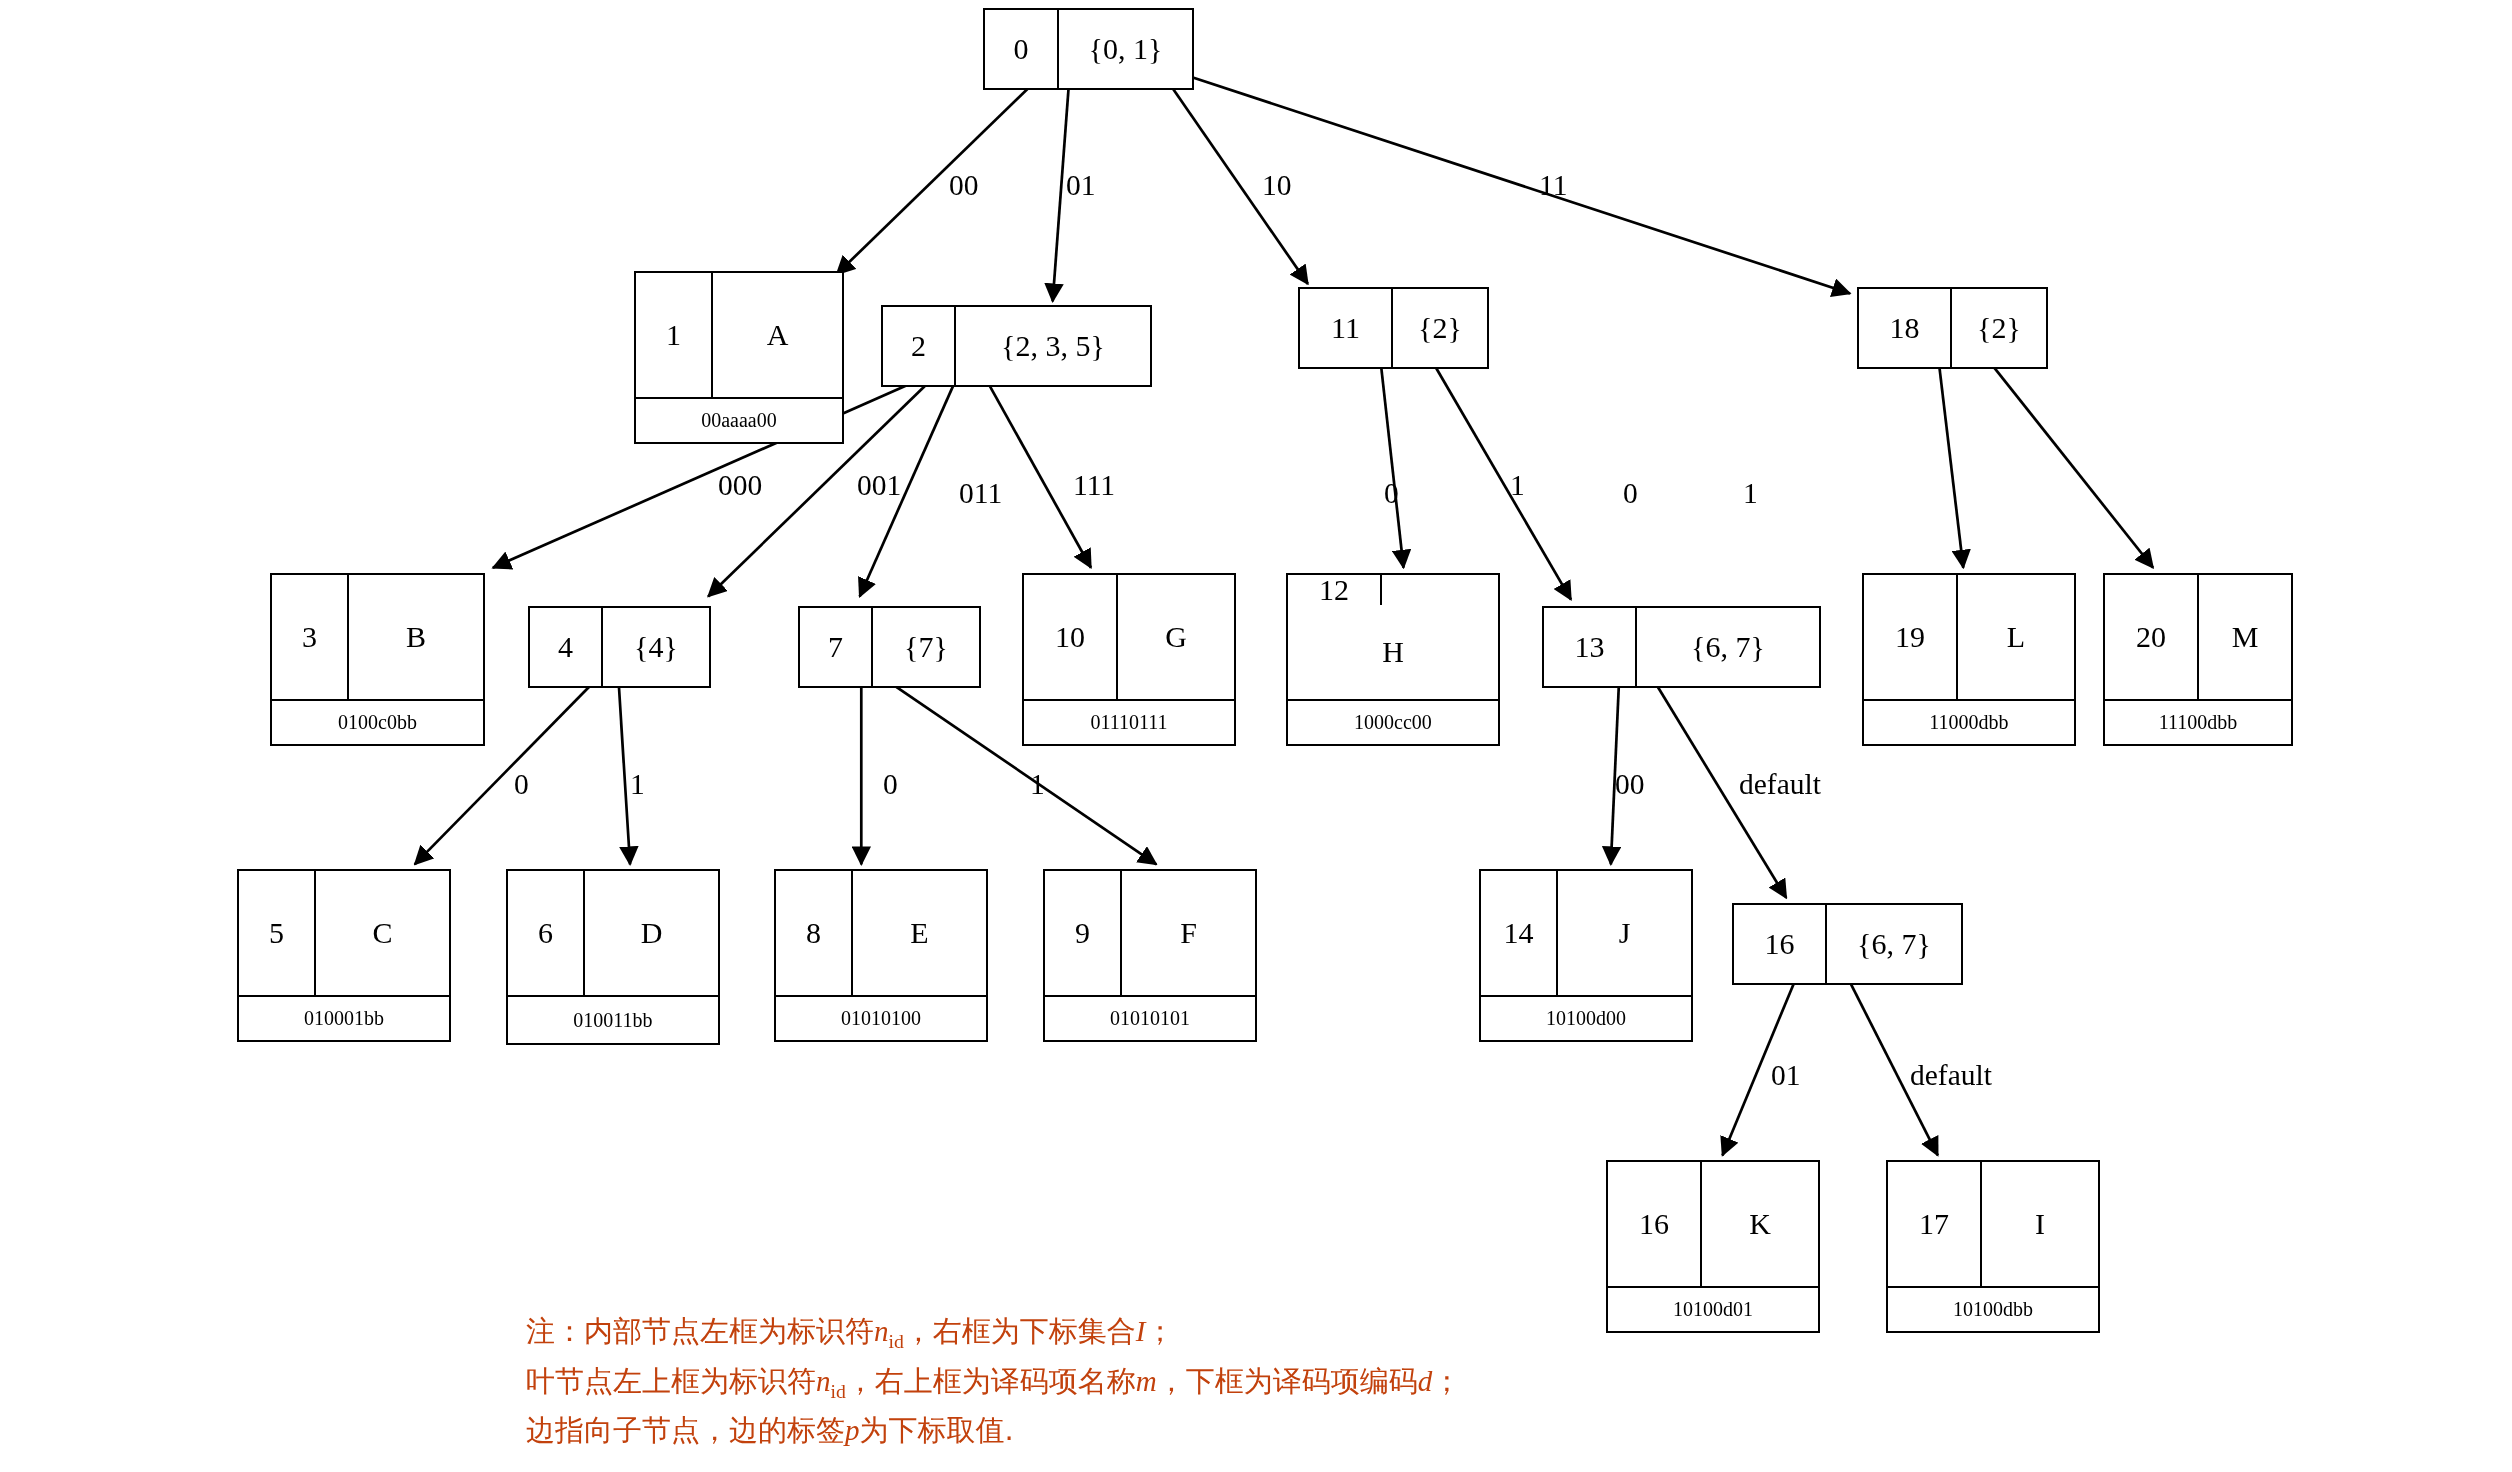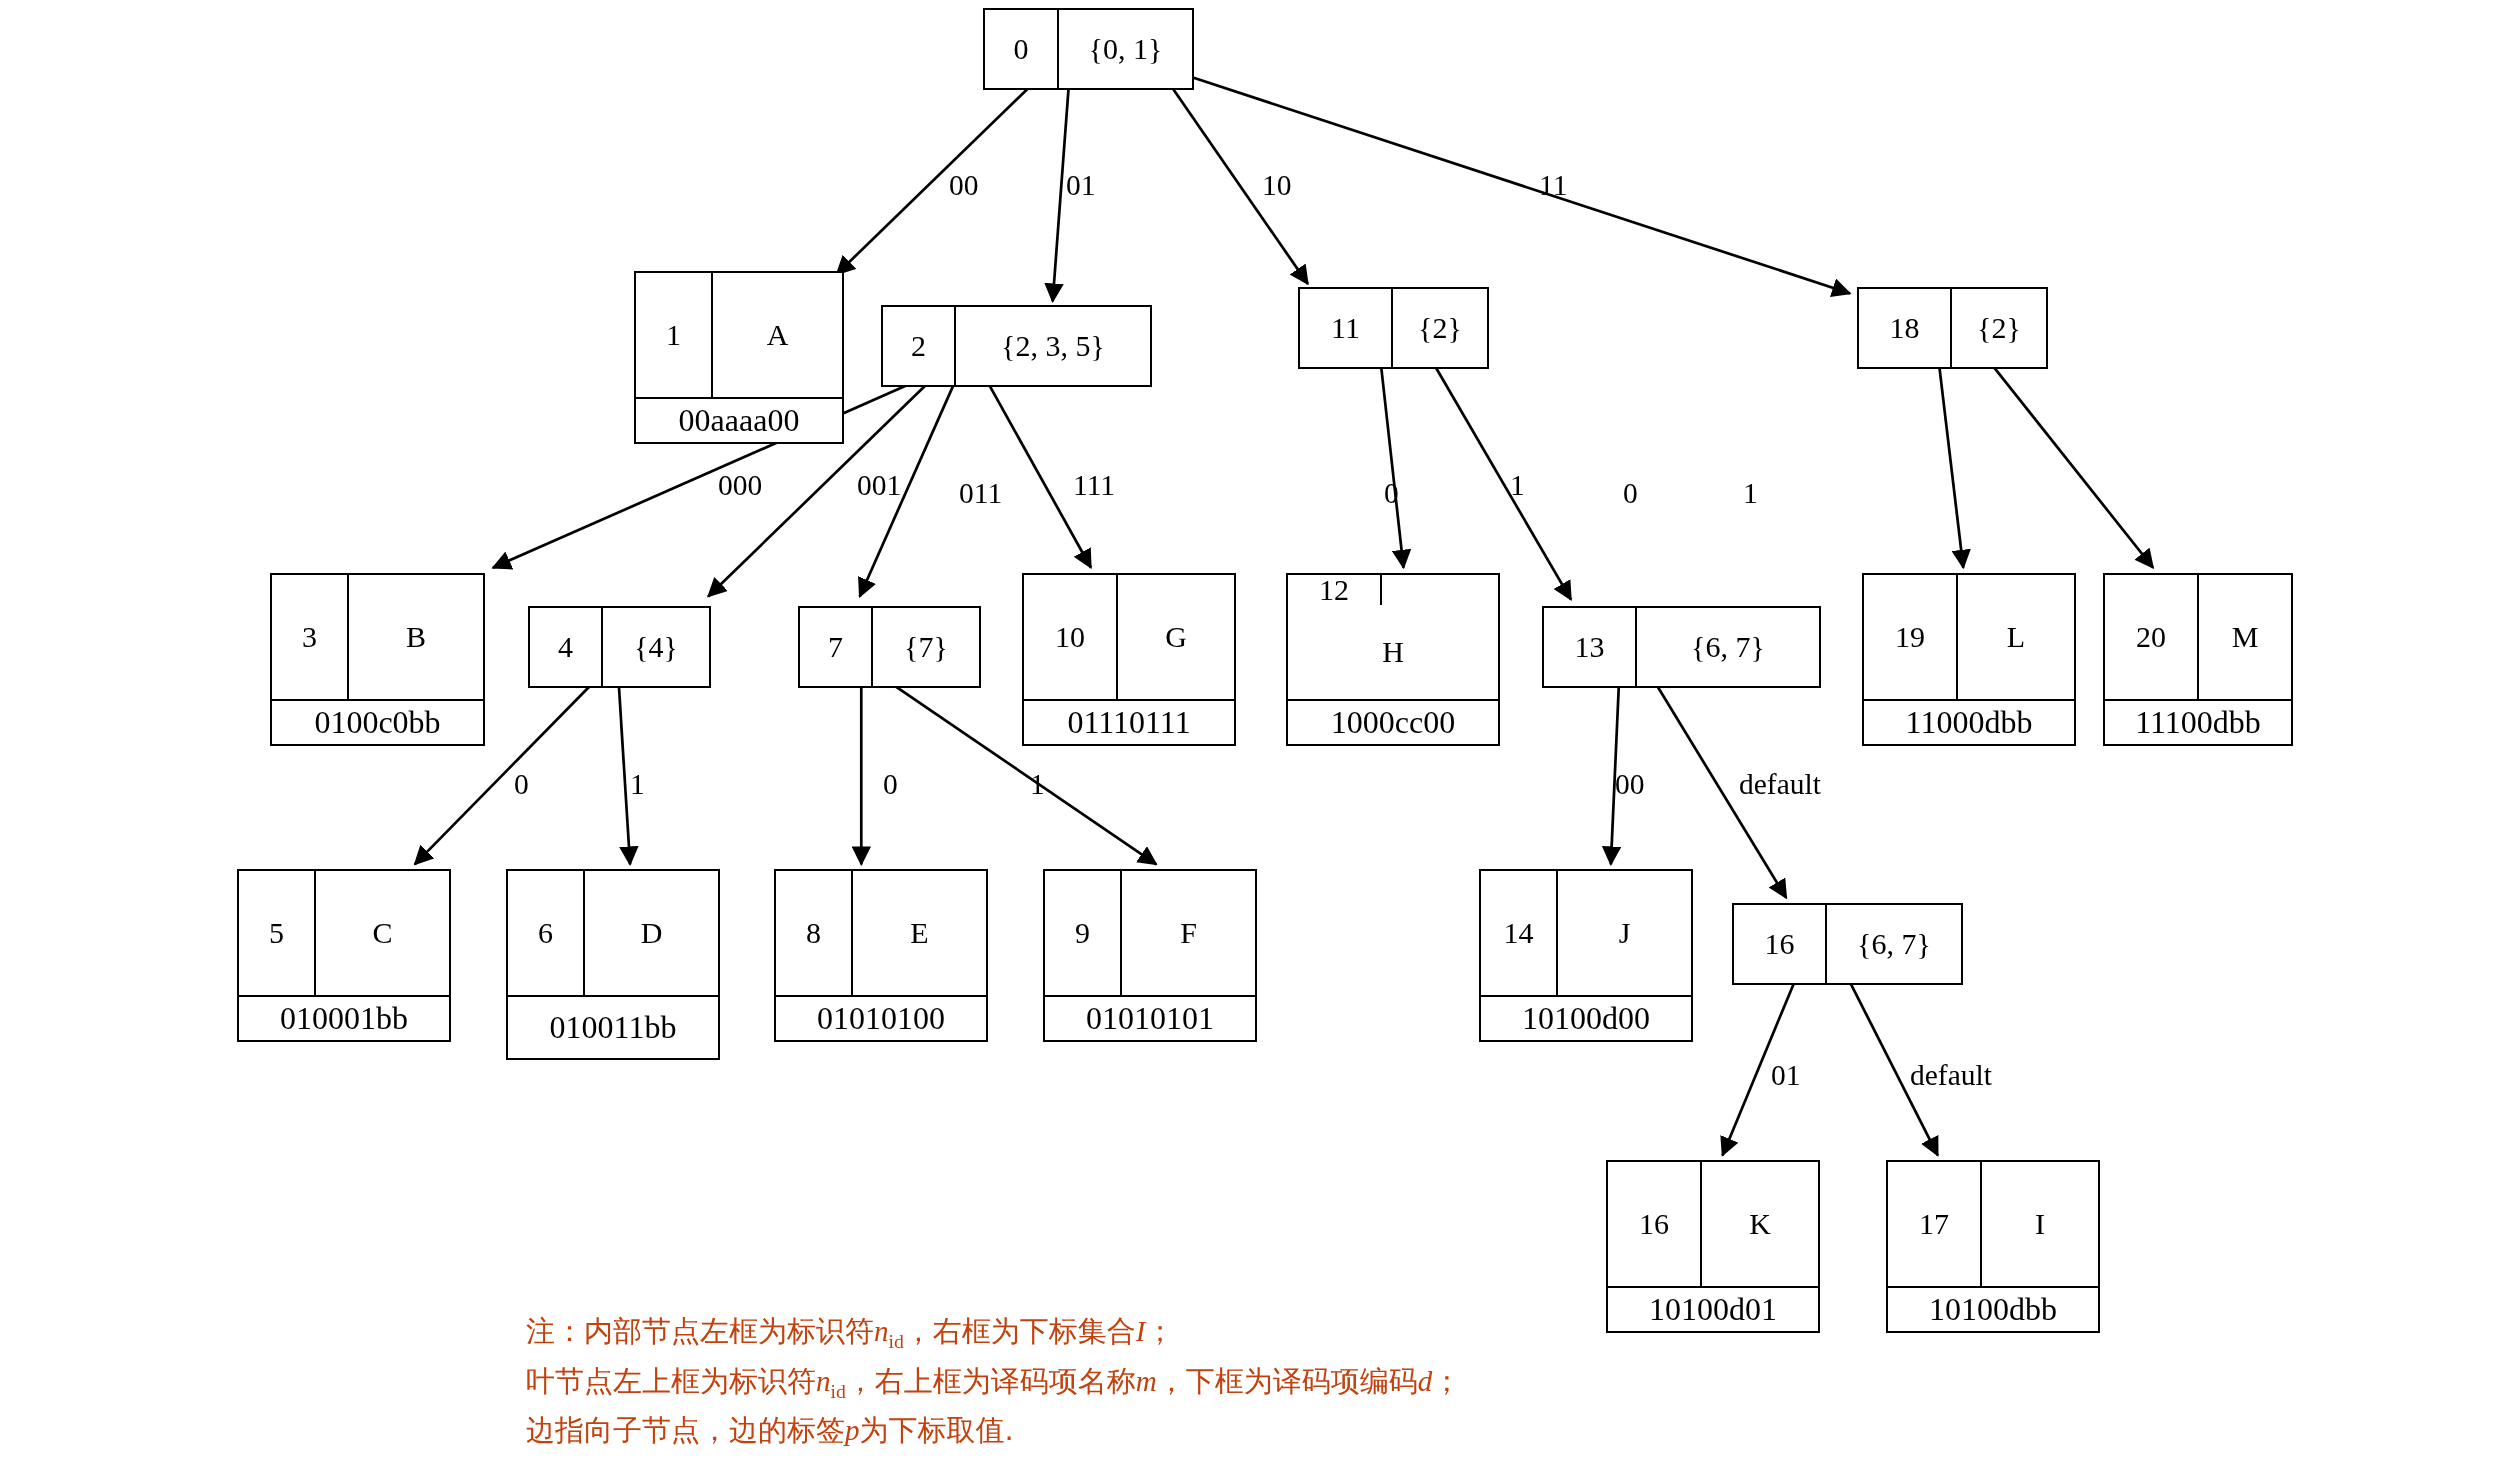--- a/index.html
+++ b/index.html
@@ -49,21 +49,21 @@
   }
   .cell-left {
     border-right: 2.4px solid #000000;
   }
   .node-bottom {
     display: flex;
     align-items: center;
     justify-content: center;
     border-top: 2.4px solid #000000;
     box-sizing: border-box;
-    font-size: 32px;
+    font-size: 20px;
     white-space: nowrap;
   }
   .edge-label {
     position: absolute;
     font-size: 29.5px;
     line-height: 1;
     white-space: nowrap;
     color: #000000;
   }
   .legend {
@@ -210,21 +210,21 @@
           <div class="cell cell-left" style="width: 77px;">5</div>
           <div class="cell" style="flex: 1 1 auto;">C</div>
         </div>
         <div class="node-bottom" style="height: 45px;">010001bb</div>
       </div>
       <div class="node" style="left: 506px; top: 869px; width: 214px;">
         <div class="node-top" style="height: 124px;">
           <div class="cell cell-left" style="width: 77px;">6</div>
           <div class="cell" style="flex: 1 1 auto;">D</div>
         </div>
-        <div class="node-bottom" style="height: 63px; text-align: right;">010011bb</div>
+        <div class="node-bottom" style="height: 48px; text-align: right;">010011bb</div>
       </div>
       <div class="node" style="left: 774px; top: 869px; width: 214px;">
         <div class="node-top" style="height: 124px;">
           <div class="cell cell-left" style="width: 77px;">8</div>
           <div class="cell" style="flex: 1 1 auto;">E</div>
         </div>
         <div class="node-bottom" style="height: 45px;">01010100</div>
       </div>
       <div class="node" style="left: 1043px; top: 869px; width: 214px;">
         <div class="node-top" style="height: 124px;">

